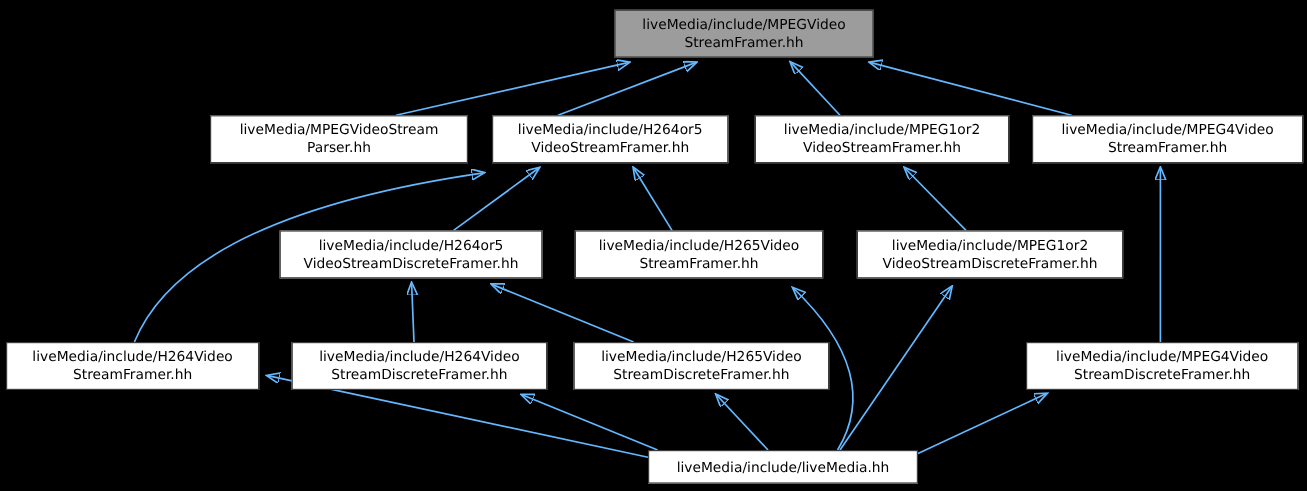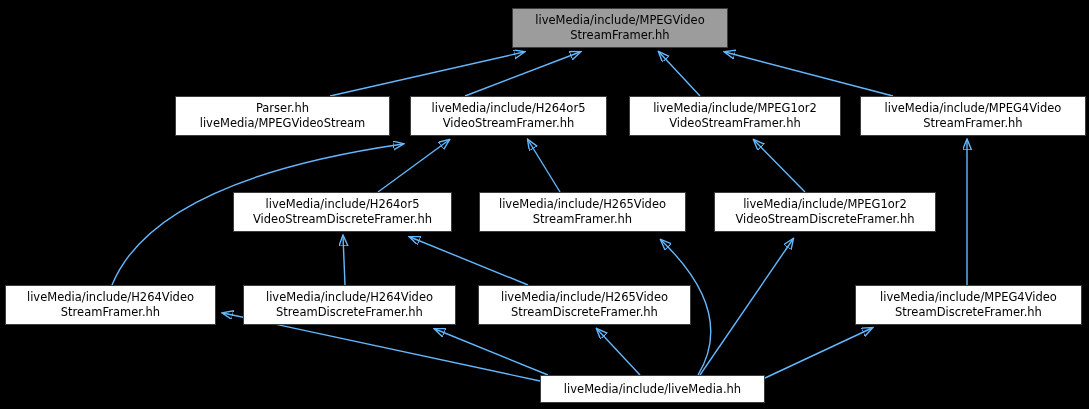--- a/index.html
+++ b/index.html
@@ -75,22 +75,22 @@
         <path d="M 640,375 L 597,329" marker-end="url(#arrowhead)"></path>
         <path d="M 765,378 L 872,328" marker-end="url(#arrowhead)"></path>
       </g>
   </svg>
   <div id="nodes">
       <div class="node highlighted" style="left: 512px; top: 8px; width: 216px; height: 40px;">
         <span>liveMedia/include/MPEGVideo</span>
         <span>StreamFramer.hh</span>
       </div>
       <div class="node" style="left: 175px; top: 96px; width: 215px; height: 40px;">
+        <span>liveMedia/MPEGVideoStream</span>
         <span>Parser.hh</span>
-        <span>liveMedia/MPEGVideoStream</span>
       </div>
       <div class="node" style="left: 410px; top: 96px; width: 197px; height: 40px;">
         <span>liveMedia/include/H264or5</span>
         <span>VideoStreamFramer.hh</span>
       </div>
       <div class="node" style="left: 629px; top: 96px; width: 212px; height: 40px;">
         <span>liveMedia/include/MPEG1or2</span>
         <span>VideoStreamFramer.hh</span>
       </div>
       <div class="node" style="left: 860px; top: 96px; width: 226px; height: 40px;">

